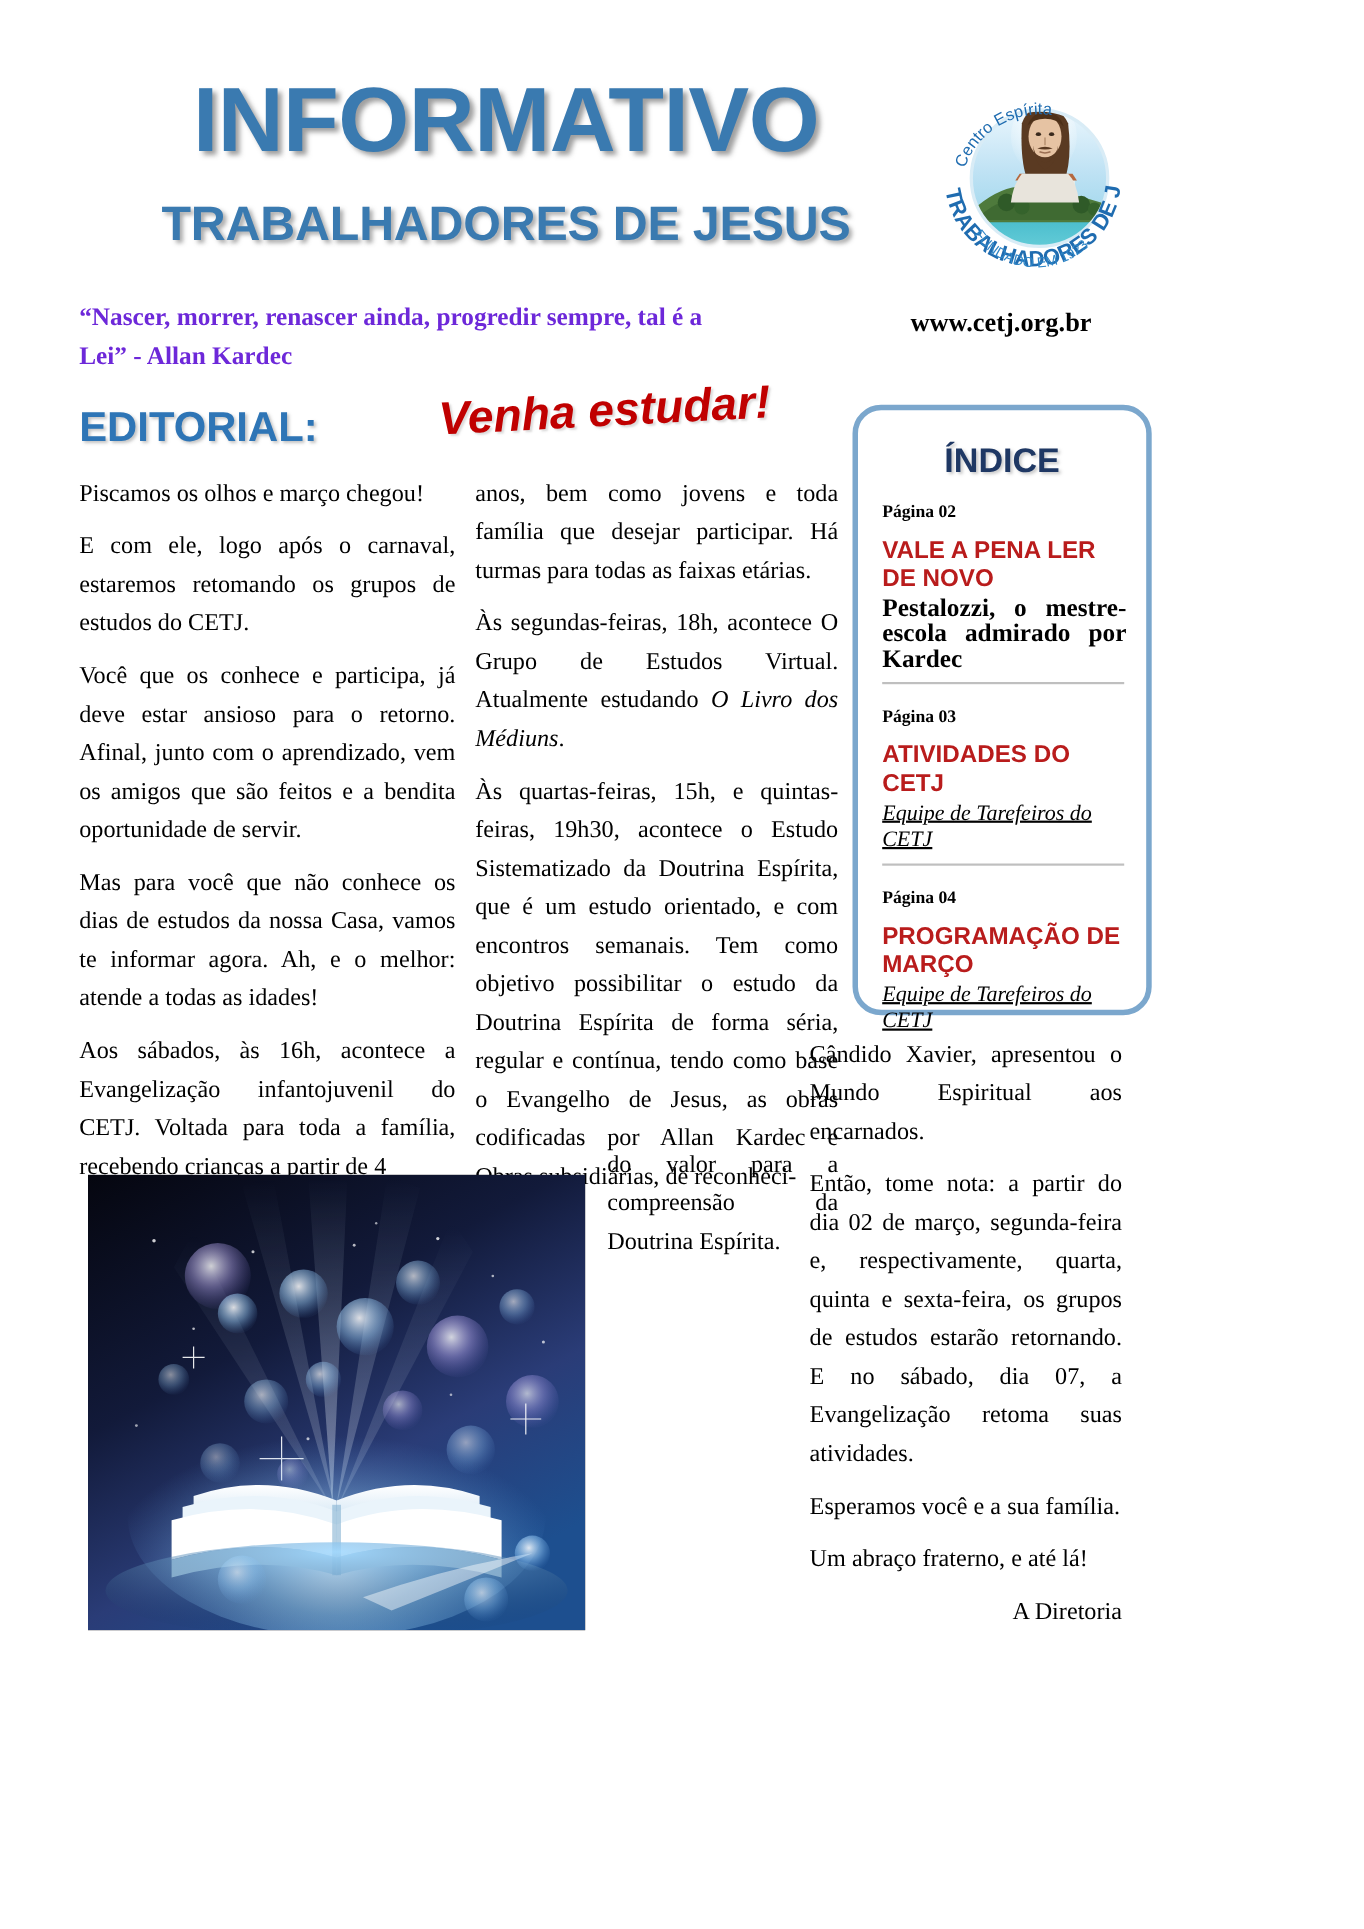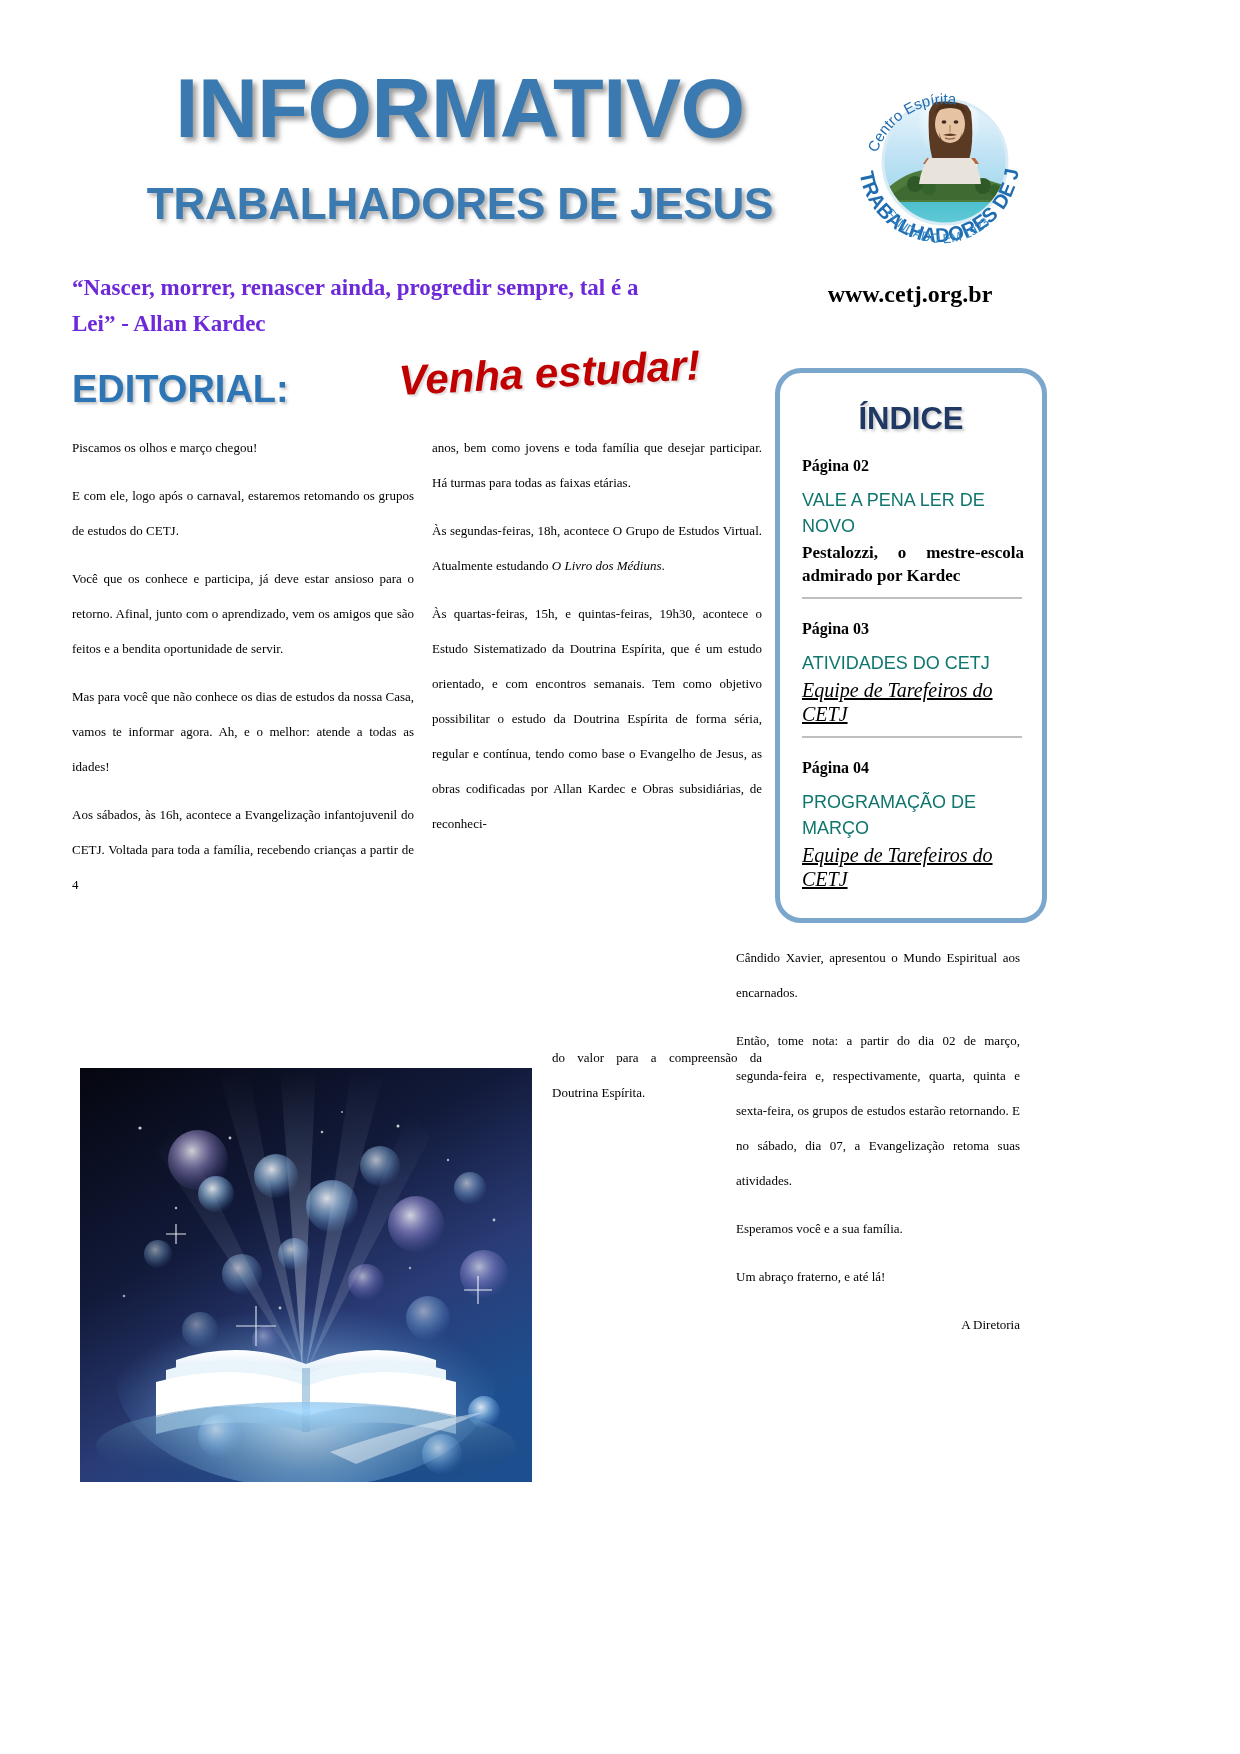--- a/index.html
+++ b/index.html
@@ -71,21 +71,21 @@
     font-style:italic;font-weight:bold;
     font-size:42px;line-height:46px;
     color:#c00000;
     transform:rotate(-3deg);
     transform-origin:left bottom;
     text-shadow:2px 2px 2px rgba(150,150,150,0.35);
     white-space:nowrap;
   }
 
   
-  .col{position:absolute;font-family:"Liberation Serif", serif;font-size:13px;line-height:35px;text-align:justify;color:#000;}
+  .col{position:absolute;font-family:"Liberation Serif", serif;font-size:22px;line-height:35px;text-align:justify;color:#000;}
   .col p{margin:0 0 13px 0;}
   .col p:last-child{margin-bottom:0;}
   .col1{left:72px;top:430px;width:342px;}
   .col2a{left:432px;top:430px;width:330px;}
   .col2b{left:552px;top:1040px;width:210px;}
   .col3{left:736px;top:940px;width:284px;}
   .sig{text-align:right;}
   em{font-style:italic;}
 
   
@@ -113,25 +113,25 @@
     text-shadow:2px 2px 3px rgba(130,130,130,0.45);
   }
   .idx-entry{padding:0 18px 0 22px;margin-top:18px;}
   .idx-page{
     font-family:"Liberation Serif", serif;
     font-weight:bold;font-size:16px;line-height:24px;color:#000;
     margin-bottom:9px;
   }
   .idx-head{
     font-family:"Liberation Sans", sans-serif;
-    font-weight:normal;font-size:18px;line-height:26px;color:#0f766e;
+    font-weight:bold;font-size:22px;line-height:26px;color:#b91c1c;
   }
   .idx-desc{
     font-family:"Liberation Serif", serif;
-    font-weight:bold;font-size:17px;line-height:23px;color:#000;
+    font-weight:bold;font-size:23px;line-height:23px;color:#000;
     text-align:justify;margin-top:2px;
   }
   .idx-desc.ital{font-weight:normal;font-style:italic;font-size:20px;line-height:24px;text-align:left;text-decoration:underline;}
   .idx-rule{height:2px;background:#bfbfbf;margin:10px 20px 0 22px;}
 </style>
 </head>
 <body>
 
 <div class="page">
 

